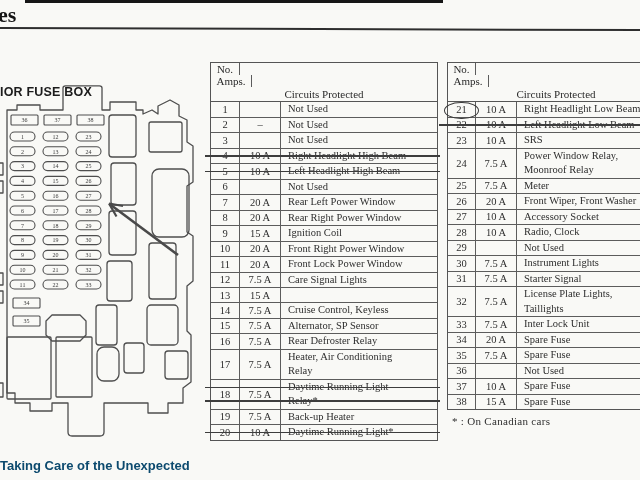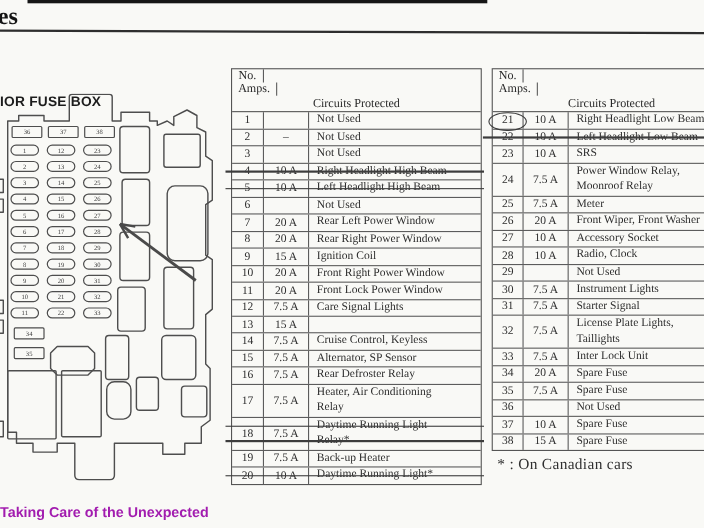--- a/index.html
+++ b/index.html
@@ -9,22 +9,22 @@
     font-family:"Liberation Serif", serif;
     color:#333;
   }
   .top-crop-bar{position:absolute;left:25px;top:0;width:418px;height:3px;background:#161616;}
   .top-heading{position:absolute;left:-2px;top:2px;font-size:22px;font-weight:bold;color:#141414;
     font-family:"Liberation Serif", serif;}
   .top-rule{position:absolute;left:0;top:28px;width:640px;height:1.7px;background:#2e2e2e;transform:rotate(0.2deg);}
   .section-title{position:absolute;left:0;top:53px;font-family:"Liberation Sans", sans-serif;
     font-weight:bold;font-size:12.5px;letter-spacing:.2px;color:#1c1c1c;margin-top:32px;}
   .footer-title{position:absolute;left:0;top:458px;font-family:"Liberation Sans", sans-serif;
-    font-weight:bold;font-size:13px;color:#a21caf;}
-  .footnote{position:absolute;left:452px;top:415px;font-size:14px;color:#2f2f2f;letter-spacing:.3px;}
+    font-weight:bold;font-size:13px;color:#0c4a6e;}
+  .footnote{position:absolute;left:452px;top:415px;font-size:11px;color:#2f2f2f;letter-spacing:.3px;}
 
   #diagram{position:absolute;left:0;top:85px;}
 
   .fuse-table{position:absolute;top:62px;border:1px solid #555;font-size:10.5px;color:#2e2e2e;}
   .thead{display:flex;height:38px;border-bottom:1px solid #555;flex-direction:column;}
   .thead .cell{font-size:11px;color:#2a2a2a;}
   .trow{display:flex;position:relative;min-height:14px;border-bottom:1px solid #5c5c5c;}
   .trow:last-child{border-bottom:none;}
   .cell{display:flex;align-items:center;}
   .c-no{width:28px;justify-content:center;border-right:1px solid #5c5c5c;position:relative;}

